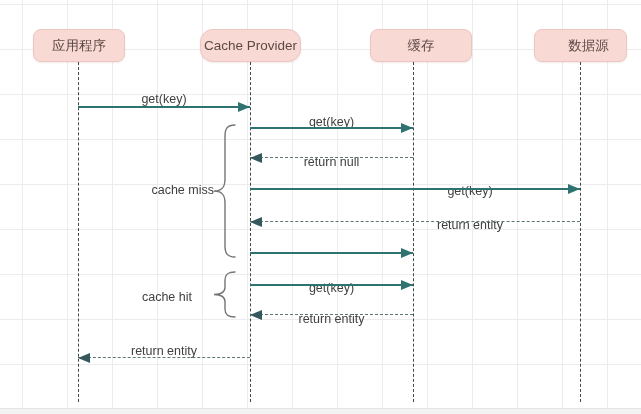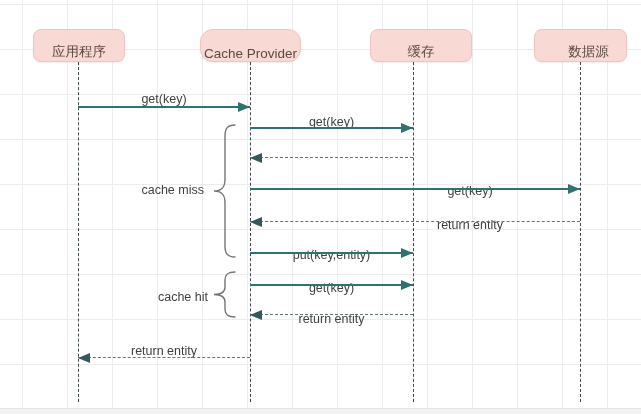--- a/index.html
+++ b/index.html
@@ -28,21 +28,21 @@
   }
   .actor {
     position: absolute;
     top: 29px;
     height: 33px;
     background: var(--actor-fill, #f9d9d4);
     border: 1px solid var(--actor-border, #eec6c0);
     border-radius: 8px;
     box-shadow: 0 1px 2px rgba(120, 60, 60, 0.10);
     display: flex;
-    align-items: flex-end;
+    align-items: center;
     justify-content: center;
     font-size: 13.5px;
     color: var(--actor-text, #5c4a45);
     box-sizing: border-box;
   }
   .lifeline {
     position: absolute;
     top: 62px;
     height: 340px;
     width: 0;
@@ -118,55 +118,55 @@
   </div>
 
   <div class="msg-label" style="left:78px;  top:80px;  width:172px;">get(key)</div>
   <div class="msg-line-solid" style="left:78px;  top:106px; width:172px;"></div>
   <div class="head-right" style="left:238px; top:102px;"></div>
 
   <div class="msg-label" style="left:250px; top:103px; width:163px;">get(key)</div>
   <div class="msg-line-solid" style="left:250px; top:127px; width:163px;"></div>
   <div class="head-right" style="left:401px; top:123px;"></div>
 
+  <div class="msg-label" style="left:250px; top:143px; width:163px;">return null</div>
   <div class="msg-line-dashed" style="left:250px; top:157px; width:163px;"></div>
   <div class="head-left" style="left:250px; top:153px;"></div>
 
   <div class="msg-label" style="left:390px; top:172px; width:160px;">get(key)</div>
   <div class="msg-line-solid" style="left:250px; top:188px; width:330px;"></div>
   <div class="head-right" style="left:568px; top:184px;"></div>
 
   <div class="msg-label" style="left:390px; top:206px; width:160px;">return entity</div>
   <div class="msg-line-dashed" style="left:250px; top:221px; width:330px;"></div>
   <div class="head-left" style="left:250px; top:217px;"></div>
 
-  <div class="msg-label" style="left:250px; top:236px; width:163px;">put(key,entity)</div>
   <div class="msg-line-solid" style="left:250px; top:252px; width:163px;"></div>
   <div class="head-right" style="left:401px; top:248px;"></div>
 
   <div class="msg-label" style="left:250px; top:269px; width:163px;">get(key)</div>
   <div class="msg-line-solid" style="left:250px; top:284px; width:163px;"></div>
   <div class="head-right" style="left:401px; top:280px;"></div>
 
   <div class="msg-label" style="left:250px; top:300px; width:163px;">return entity</div>
   <div class="msg-line-dashed" style="left:250px; top:314px; width:163px;"></div>
   <div class="head-left" style="left:250px; top:310px;"></div>
 
   <div class="msg-label" style="left:78px;  top:332px; width:172px;">return entity</div>
   <div class="msg-line-dashed" style="left:78px;  top:357px; width:172px;"></div>
   <div class="head-left" style="left:78px;  top:353px;"></div>
 
   <div class="brace" style="left:208px; top:123px;">
     <svg width="30" height="136" viewBox="0 0 30 136">
       <path d="M 27 2 C 19 2 17 6 17 13 L 17 56 C 17 63 15 68 6 68 C 15 68 17 73 17 80 L 17 123 C 17 130 19 134 27 134" fill="none" stroke="var(--brace, #757575)" stroke-width="1.4" stroke-linecap="round"></path>
     </svg>
   </div>
-  <div class="group-label" style="left:104px; top:183px; width:100px;">cache miss</div>
+  <div class="group-label" style="left:114px; top:183px; width:100px;">cache miss</div>
 
   <div class="brace" style="left:208px; top:270px;">
     <svg width="30" height="49" viewBox="0 0 30 49">
       <path d="M 27 2 C 19 2 17 5 17 10 L 17 17 C 17 21 15 24.5 6 24.5 C 15 24.5 17 28 17 32 L 17 39 C 17 44 19 47 27 47" fill="none" stroke="var(--brace, #757575)" stroke-width="1.4" stroke-linecap="round"></path>
     </svg>
   </div>
-  <div class="group-label" style="left:108px; top:290px; width:100px;">cache hit</div>
+  <div class="group-label" style="left:92px; top:290px; width:100px;">cache hit</div>
 
   <div class="bottom-strip"></div>
 </div>
 
 </body></html>

